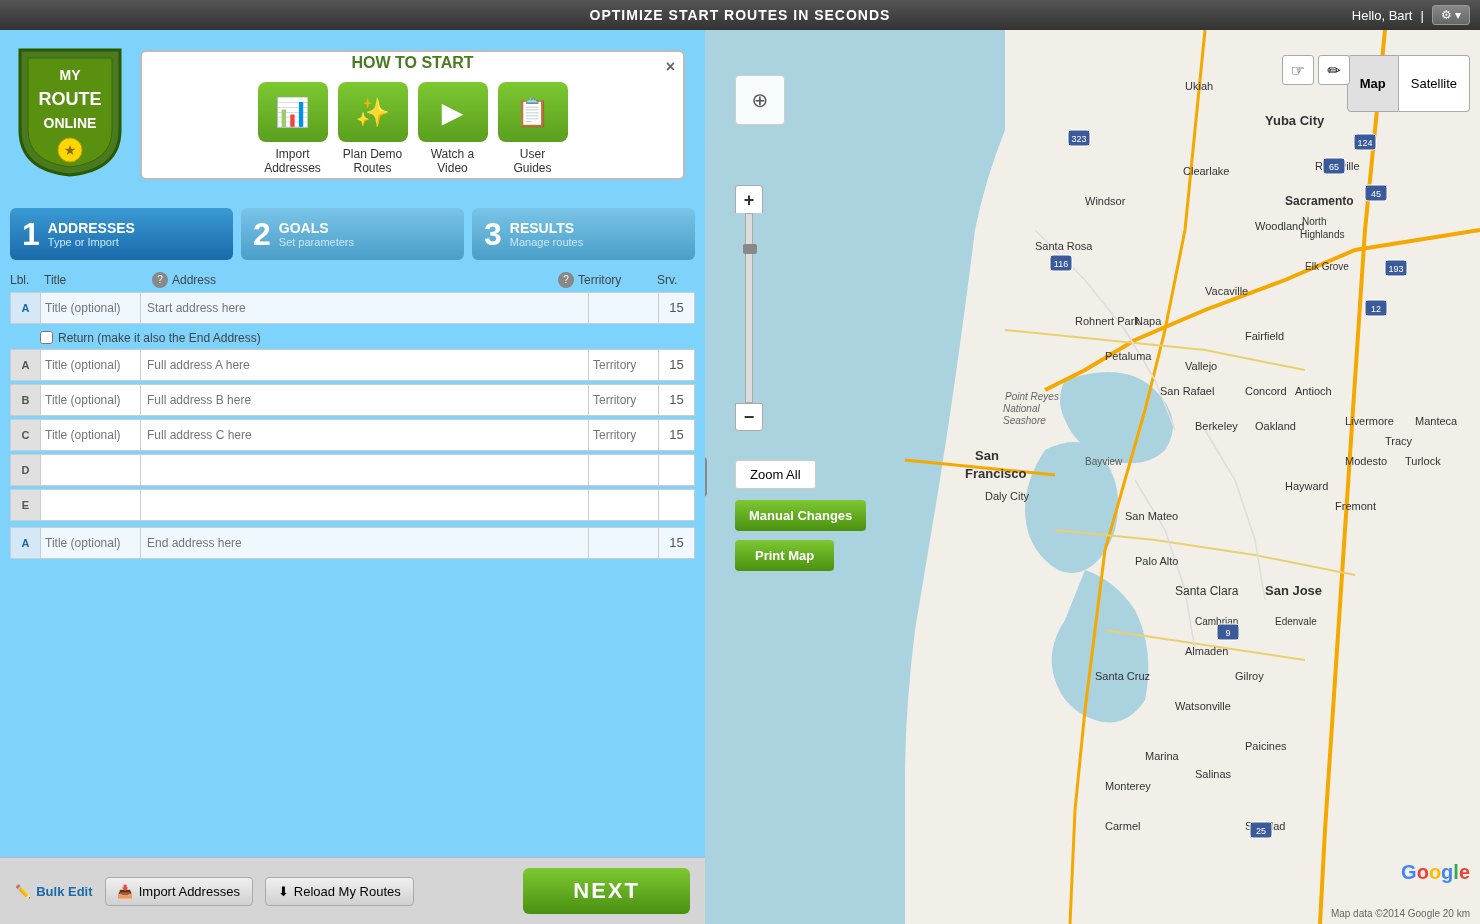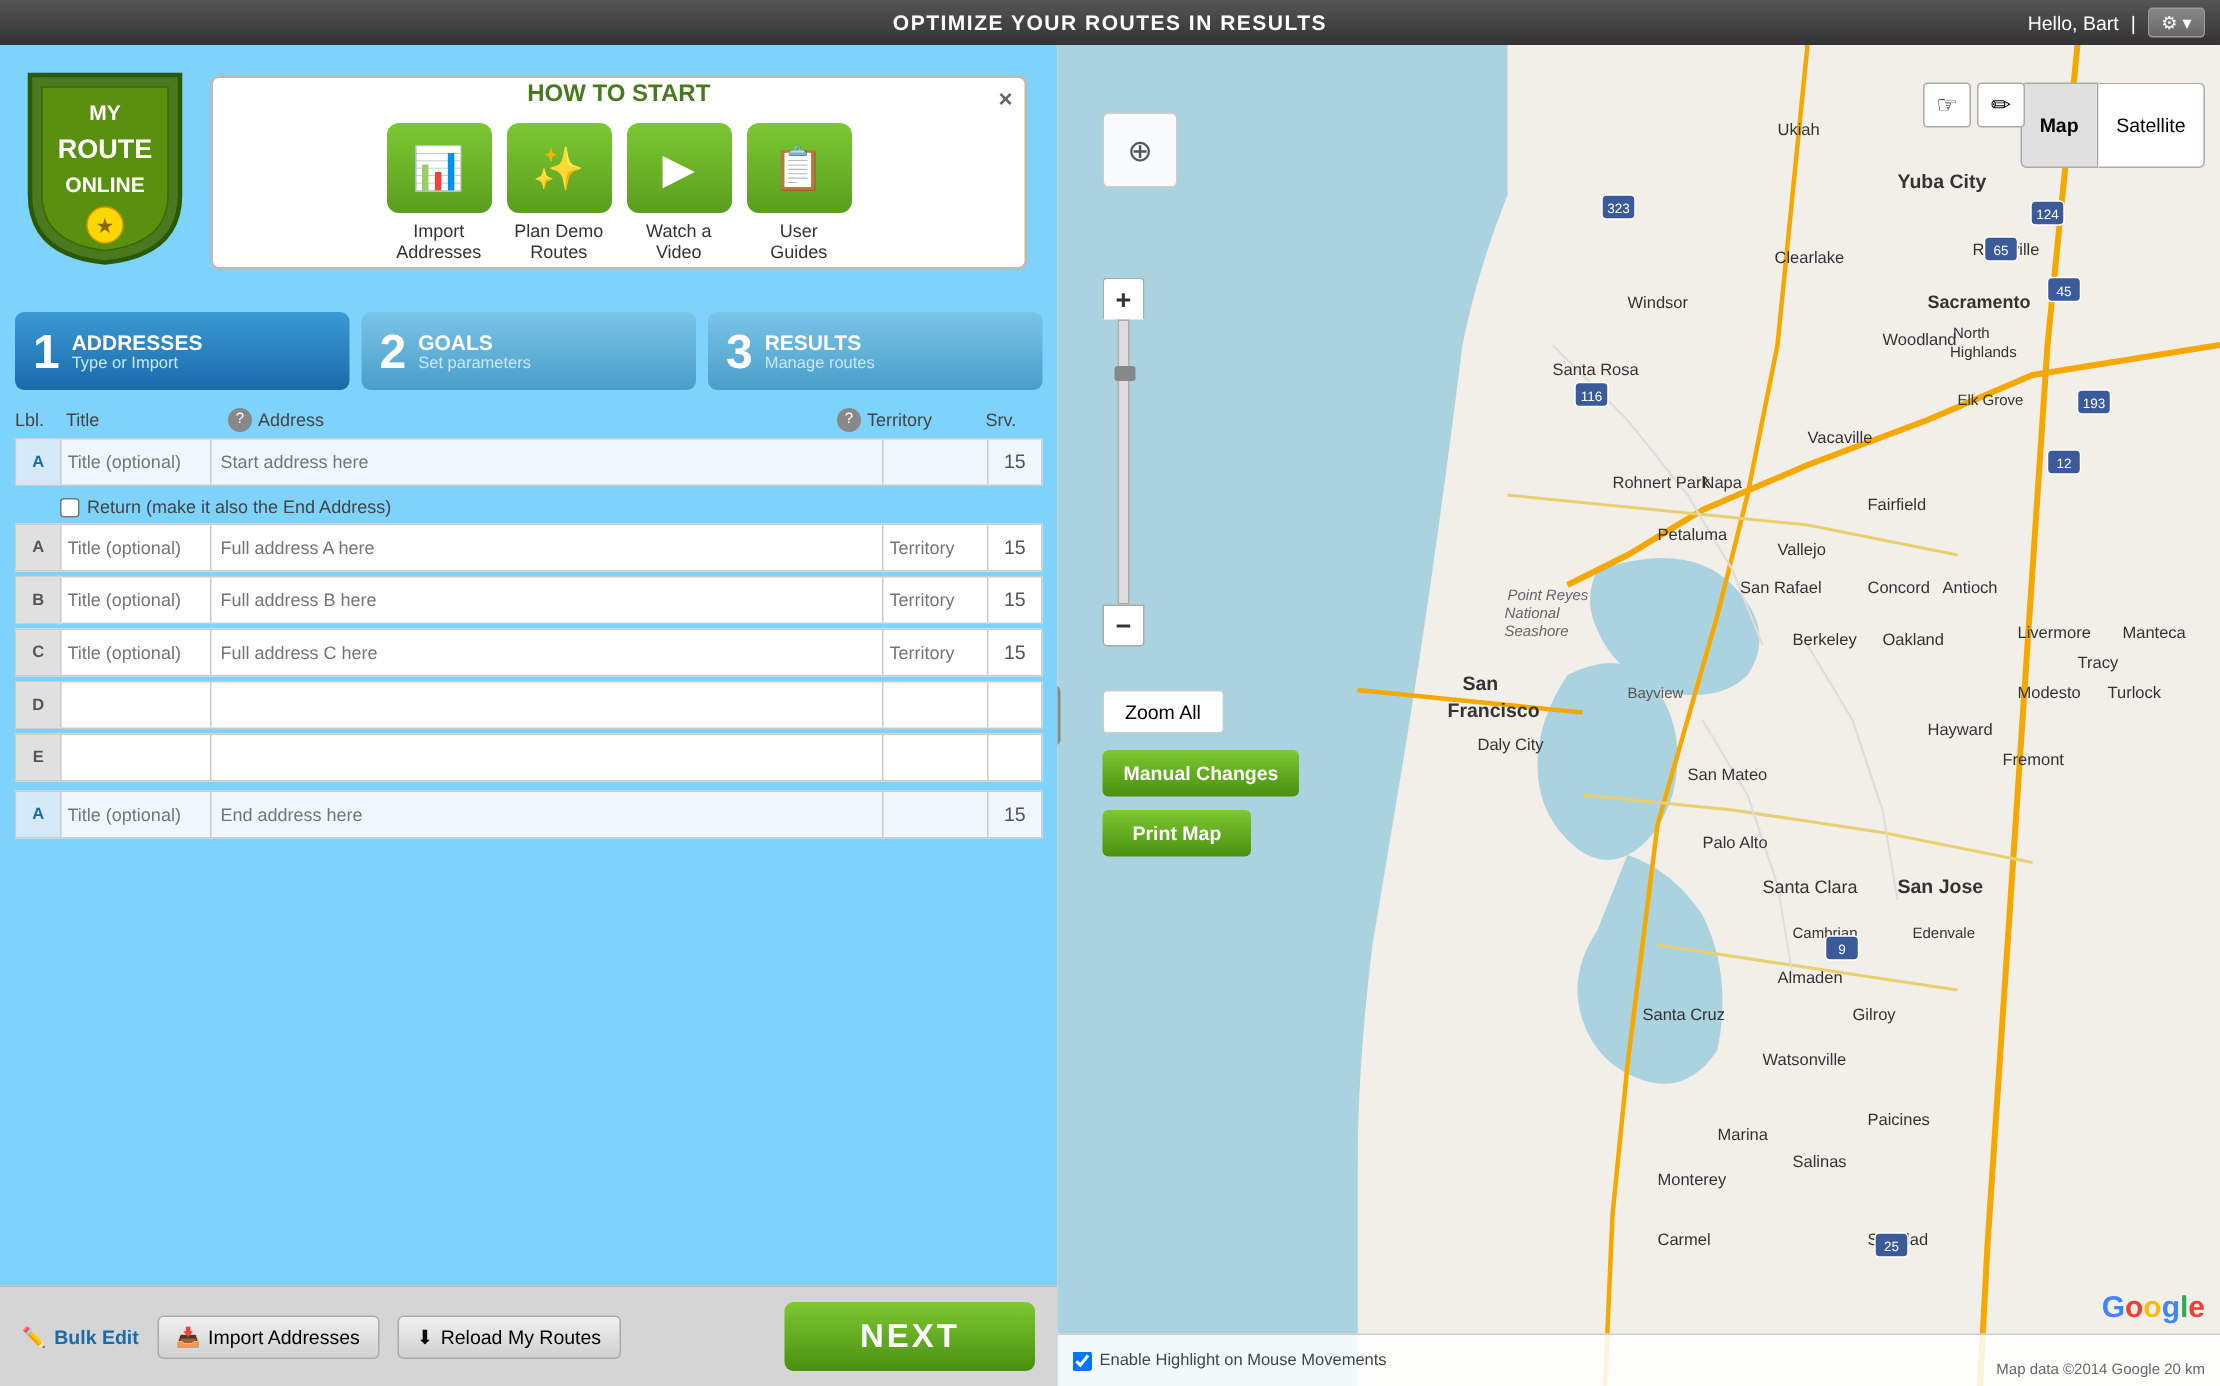--- a/index.html
+++ b/index.html
@@ -258,21 +258,21 @@
       width: 35px;
       height: 100%;
       display: flex;
       align-items: center;
       justify-content: center;
       font-size: 13px;
       color: #555;
     }
     .return-check {
       display: flex;
-      align-items: flex-end;
+      align-items: center;
       gap: 5px;
       padding: 4px 0 4px 30px;
       font-size: 12px;
       color: #444;
     }
 
     
     #bottom-bar {
       display: flex;
       align-items: center;
@@ -515,21 +515,21 @@
       bottom: 5px;
       right: 10px;
       font-size: 10px;
       color: #666;
     }
   </style>
 </head>
 <body>
 
 <div id="header">
-  <span class="title">OPTIMIZE YOUR ROUTES IN RESULTS</span>
+  <span class="title">OPTIMIZE START ROUTES IN SECONDS</span>
   <div class="user-area">
     <span>Hello, Bart</span>
     <span>|</span>
     <button class="settings-btn">⚙ ▾</button>
   </div>
 </div>
 
 <div id="main">
 
   <div id="left-panel">
@@ -819,21 +819,17 @@
 
     <div class="map-tools">
       <button class="map-tool-btn">☞</button>
       <button class="map-tool-btn">✏</button>
     </div>
 
     <div class="google-logo">
       <span>G</span><span>o</span><span>o</span><span>g</span><span>l</span><span>e</span>
     </div>
 
-    <div class="map-bottom">
-      <input type="checkbox" checked="" style="">
-      <span>Enable Highlight on Mouse Movements</span>
-    </div>
 
     <div class="map-copyright">Map data ©2014 Google  20 km</div>
 
   </div>
 </div>
 
 </body></html>

